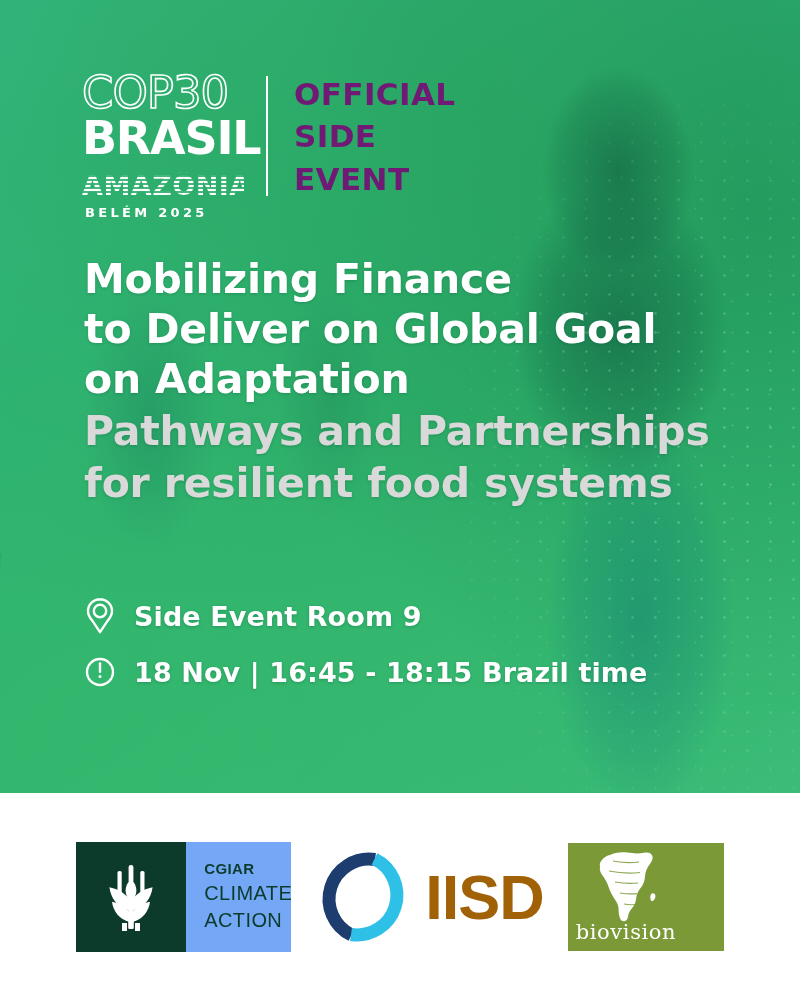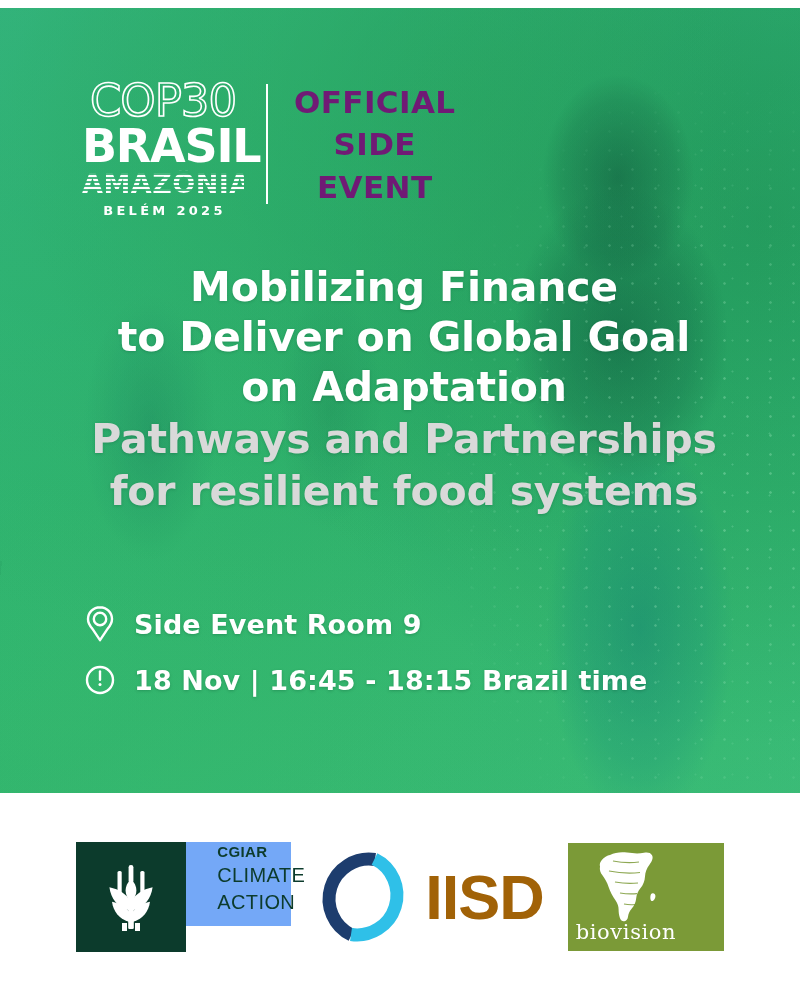--- a/index.html
+++ b/index.html
@@ -18,26 +18,25 @@
     position: relative;
     width: 800px;
     height: 1000px;
     background: #ffffff;
   }
 
   
   .hero {
     position: absolute;
     left: 0;
-    top: 8px;
+    top: 0;
     width: 800px;
     height: 883px;
     overflow: hidden;
     background: #2bb673;
-    text-align: center;
   }
 
   
   .hero-photo {
     position: absolute;
     inset: 0;
     background:
       radial-gradient(ellipse 150px 210px at 620px 330px, rgba(10,70,52,0.55) 0%, rgba(12,80,58,0.30) 48%, rgba(0,0,0,0) 72%),
       radial-gradient(ellipse 95px 130px at 618px 170px, rgba(8,60,46,0.50) 0%, rgba(8,60,46,0.18) 60%, rgba(0,0,0,0) 80%),
       radial-gradient(ellipse 120px 250px at 640px 620px, rgba(10,110,115,0.48) 0%, rgba(12,120,122,0.22) 55%, rgba(0,0,0,0) 78%),
@@ -120,21 +119,21 @@
     letter-spacing: -1.2px;
     color: #ffffff;
     margin-top: 3px;
     font-family: "DejaVu Sans", sans-serif;
   }
   .cop-line3 {
     font-size: 27px;
     line-height: 1;
     font-weight: 700;
     letter-spacing: 0.5px;
-    margin-top: 2px;
+    margin-top: 12px;
     color: #ffffff;
     font-family: "DejaVu Sans", sans-serif;
     background-image: repeating-linear-gradient(0deg, rgba(255,255,255,1) 0 2px, rgba(255,255,255,0.12) 2px 4px);
     -webkit-background-clip: text;
     background-clip: text;
     -webkit-text-fill-color: transparent;
   }
   .cop-line4 {
     font-size: 13px;
     line-height: 1;
@@ -242,26 +241,26 @@
   .cgiar-mark {
     width: 110px;
     height: 110px;
     background: #0c3b2c;
     display: flex;
     align-items: center;
     justify-content: center;
   }
   .cgiar-words {
     width: 105px;
-    height: 84px;
+    height: 110px;
     background: #74a8f7;
     display: flex;
     flex-direction: column;
-    justify-content: flex-start;
-    padding-left: 31px;
+    justify-content: center;
+    padding-left: 18px;
     box-sizing: border-box;
   }
   .cgiar-w1 {
     font-size: 15px;
     font-weight: 700;
     color: #0c3b2c;
     letter-spacing: 0.4px;
     line-height: 1.35;
     font-family: "Liberation Sans", sans-serif;
   }

